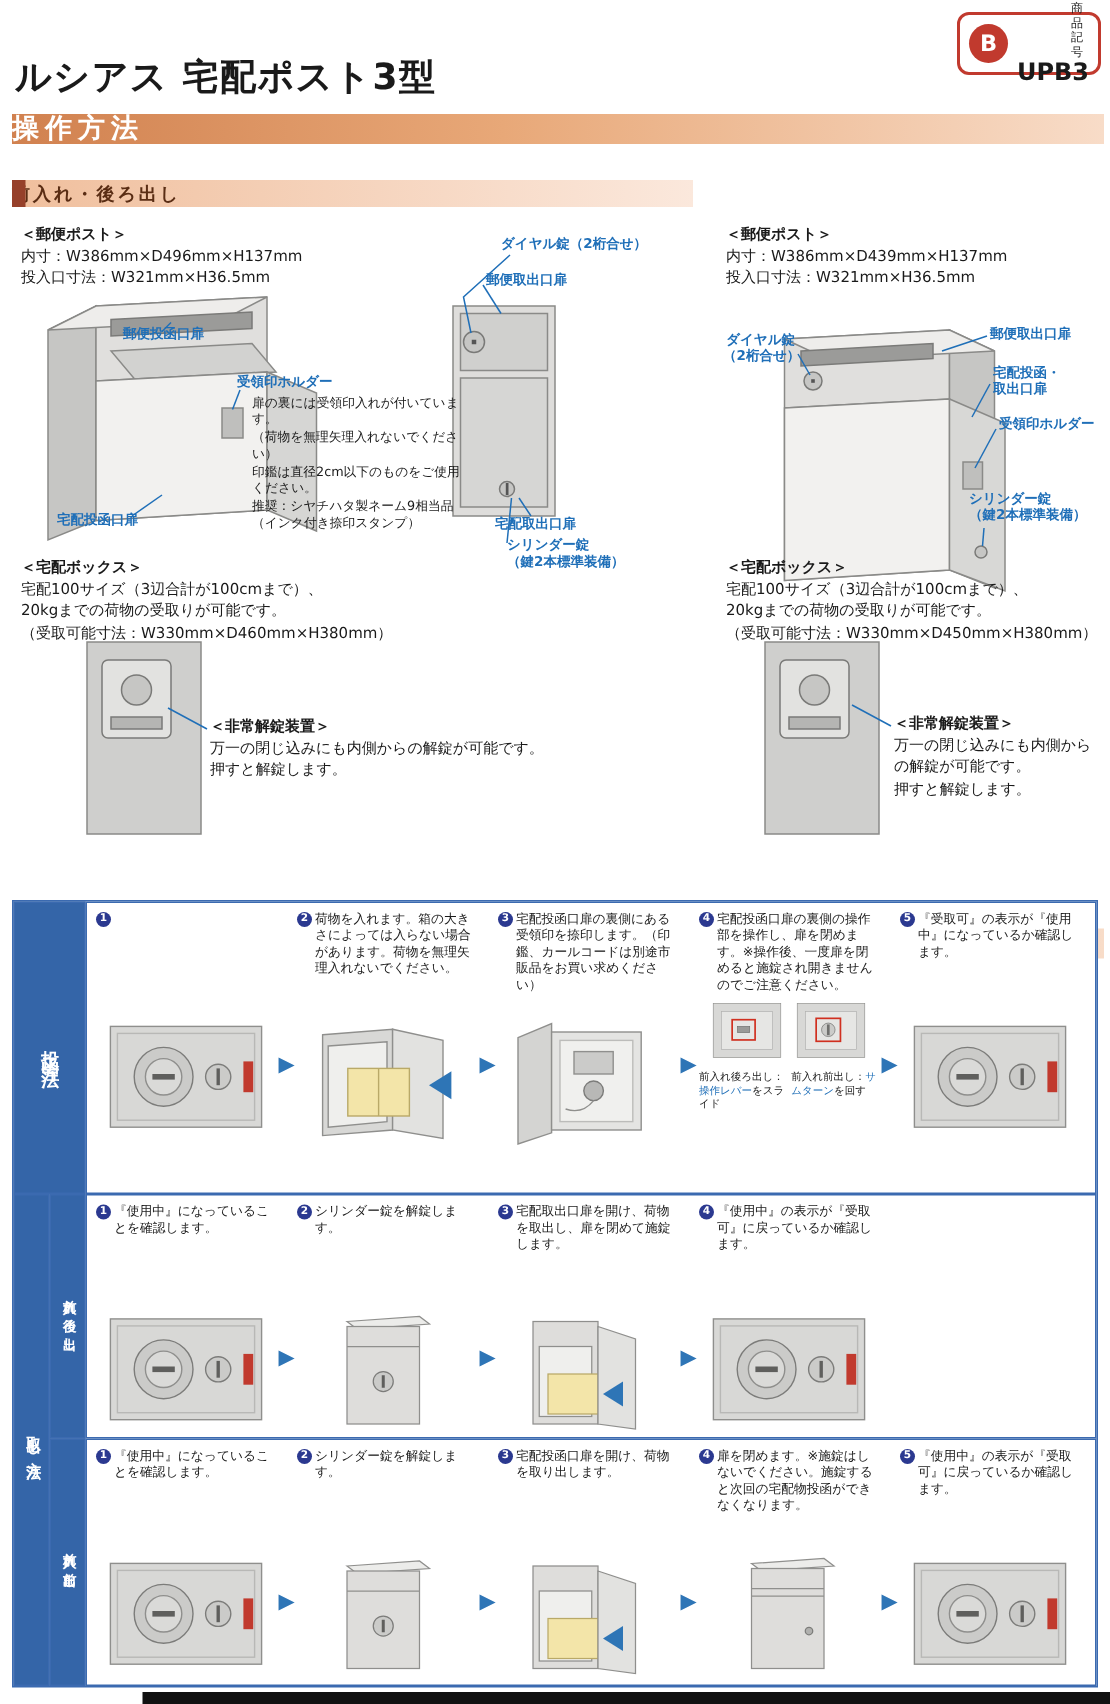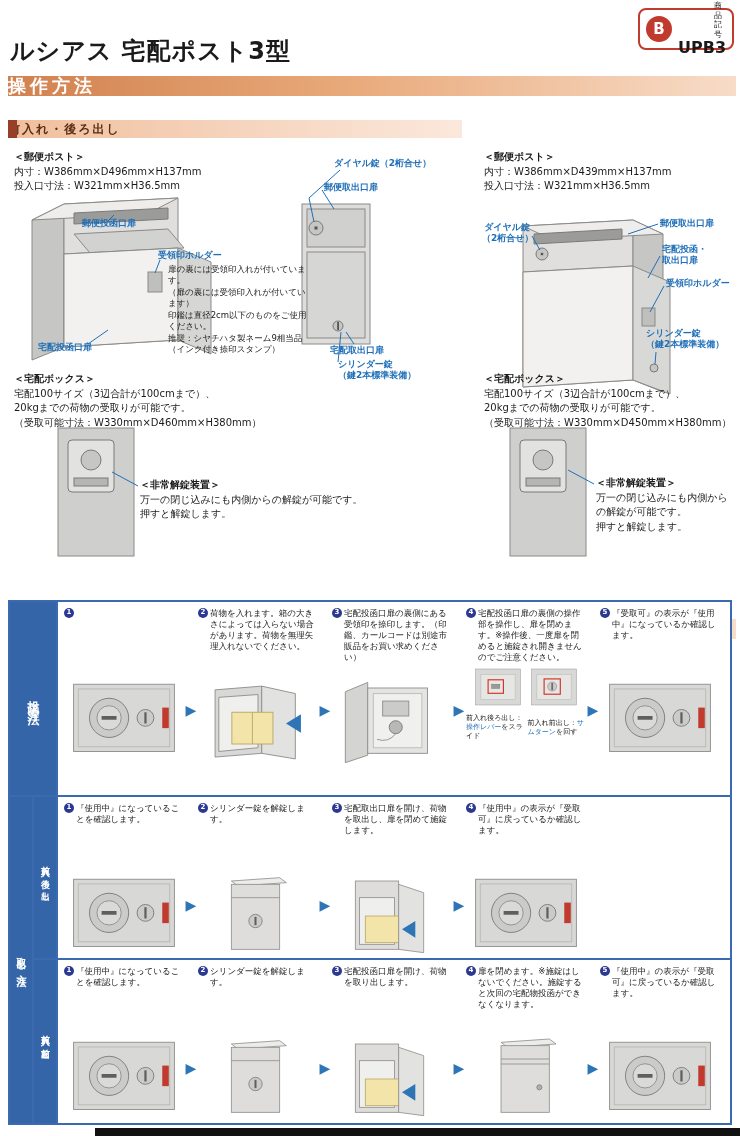--- a/index.html
+++ b/index.html
@@ -58,21 +58,21 @@
 .step { width:120px; flex:0 0 auto; display:flex; flex-direction:column; }
 .step-text { font-size:8.5px; line-height:1.3; position:relative; padding-left:12px; min-height:56px; }
 .stepnum { position:absolute; left:0; top:0; width:10px; height:10px; border-radius:50%;
   background:#2b3990; color:#fff; font-size:7px; font-weight:bold;
   display:flex; align-items:center; justify-content:center; }
 .step-art { height:104px; display:flex; align-items:center; justify-content:center; }
 .art { width:112px; height:100px; }
 .art-tall { width:100px; height:102px; }
 .duo { display:flex; gap:2px; justify-content:center; height:48px; }
 .mini { width:54px; height:46px; }
-.caps { display:flex; gap:3px; font-size:7px; line-height:1.3; margin-top:2px;align-items:center; }
+.caps { display:flex; gap:3px; font-size:7px; line-height:1.3; margin-top:2px; }
 .cap { width:50%; }
 .capblue { color:#1f6fb8; }
 .arrow { flex:0 0 14px; color:#2e75b6; font-size:14px; line-height:1;
   display:flex; justify-content:center; margin-top:95px; }
 
 
 .footbar { position:absolute; left:95px; top:1128px; width:645px; height:8px; background:#111; }
 </style>
 </head>
 <body>
@@ -197,21 +197,21 @@
     </svg>
     <div class="spec" style="left:6px;top:8px">
       <div class="spec-t">＜郵便ポスト＞</div>
       <div>内寸：W386mm×D496mm×H137mm</div>
       <div>投入口寸法：W321mm×H36.5mm</div>
     </div>
     <div class="blabel" style="left:74px;top:76px">郵便投函口扉</div>
     <div class="blabel" style="left:150px;top:108px">受領印ホルダー</div>
     <div class="note" style="left:160px;top:122px">
       <div>扉の裏には受領印入れが付いています。</div>
-      <div>（扉の裏には受領印入れが付いています）</div>
+      <div>（荷物を無理矢理入れないでください）</div>
       <div>印鑑は直径2cm以下のものをご使用ください。</div>
       <div>推奨：シヤチハタ製ネーム9相当品（インク付き捺印スタンプ）</div>
     </div>
     <div class="blabel" style="left:30px;top:200px">宅配投函口扉</div>
     <div class="blabel" style="left:326px;top:16px">ダイヤル錠（2桁合せ）</div>
     <div class="blabel" style="left:316px;top:40px">郵便取出口扉</div>
     <div class="blabel" style="left:322px;top:203px">宅配取出口扉</div>
     <div class="blabel" style="left:330px;top:217px">
       <div>シリンダー錠</div>
       <div>（鍵2本標準装備）</div>

